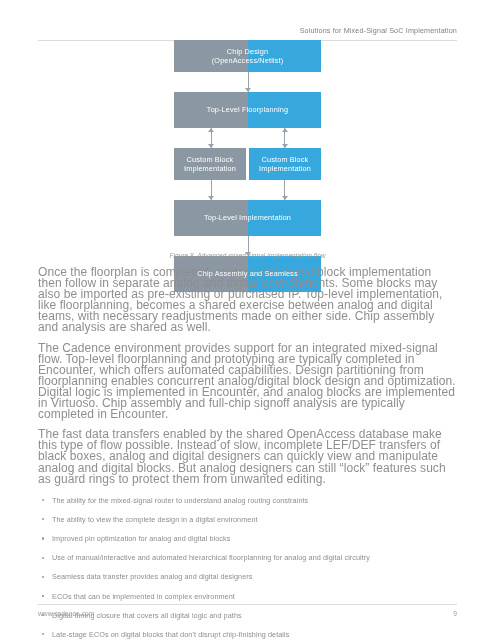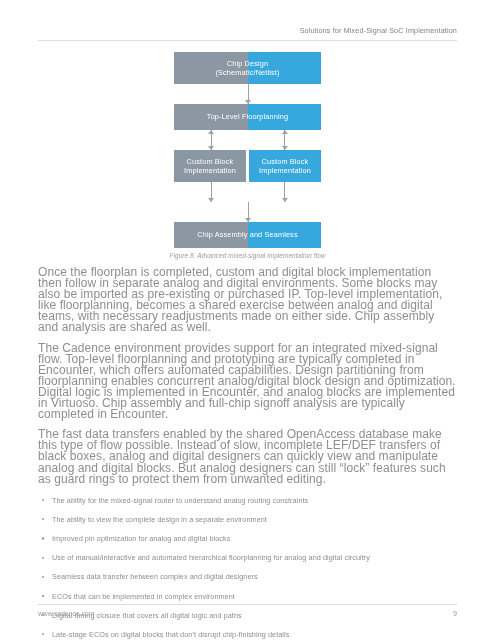--- a/index.html
+++ b/index.html
@@ -43,27 +43,27 @@
     top: 14px;
     left: 0;
     right: 0;
     height: 1px;
     background: #dcdcdc;
   }
 
   
   .diagram {
     position: absolute;
-    top: 52px;
+    top: 40px;
     left: 174px;
     width: 147px;
   }
   .flow-box {
     position: relative;
-    height: 26px;
+    height: 36px;
     display: flex;
     align-items: center;
     justify-content: center;
     text-align: center;
     overflow: hidden;
   }
   .flow-box .half-gray,
   .flow-box .half-blue {
     position: absolute;
     top: 0;
@@ -219,21 +219,21 @@
     <div class="header-rule"></div>
   </div>
 
   <div class="diagram">
 
     <div class="flow-box tall">
       <span class="half-gray"></span>
       <span class="half-blue"></span>
       <span class="flow-label">
         <span>Chip Design</span><br>
-        <span>(Schematic/Netlist)</span>
+        <span>(OpenAccess/Netlist)</span>
       </span>
     </div>
 
     <div class="connector">
       <span class="arrow-v"></span>
     </div>
 
     <div class="flow-box">
       <span class="half-gray"></span>
       <span class="half-blue"></span>
@@ -260,20 +260,25 @@
           <span>Implementation</span>
         </span>
       </div>
     </div>
 
     <div class="connector">
       <span class="arrow-v pos-left"></span>
       <span class="arrow-v pos-right"></span>
     </div>
 
+    <div class="flow-box">
+      <span class="half-gray"></span>
+      <span class="half-blue"></span>
+      <span class="flow-label">Top-Level Implementation</span>
+    </div>
 
     <div class="connector">
       <span class="arrow-v"></span>
     </div>
 
     <div class="flow-box">
       <span class="half-gray"></span>
       <span class="half-blue"></span>
       <span class="flow-label">Chip Assembly and Seamless</span>
     </div>
@@ -281,24 +286,24 @@
 
   <div class="figure-caption">Figure 8. Advanced mixed-signal implementation flow</div>
 
   <div class="content">
     <p class="para">Once the floorplan is completed, custom and digital block implementation then follow in separate analog and digital environments. Some blocks may also be imported as pre-existing or purchased IP. Top-level implementation, like floorplanning, becomes a shared exercise between analog and digital teams, with necessary readjustments made on either side. Chip assembly and analysis are shared as well.</p>
     <p class="para">The Cadence environment provides support for an integrated mixed-signal flow. Top-level floorplanning and prototyping are typically completed in Encounter, which offers automated capabilities. Design partitioning from floorplanning enables concurrent analog/digital block design and optimization. Digital logic is implemented in Encounter, and analog blocks are implemented in Virtuoso. Chip assembly and full-chip signoff analysis are typically completed in Encounter.</p>
     <p class="para">The fast data transfers enabled by the shared OpenAccess database make this type of flow possible. Instead of slow, incomplete LEF/DEF transfers of black boxes, analog and digital designers can quickly view and manipulate analog and digital blocks. But analog designers can still “lock” features such as guard rings to protect them from unwanted editing.</p>
 
     <ul class="bullet-list">
       <li><span class="dot"></span><span>The ability for the mixed-signal router to understand analog routing constraints</span></li>
-      <li><span class="dot"></span><span>The ability to view the complete design in a separate environment</span></li>
+      <li><span class="dot"></span><span>The ability to view the complete design in a digital environment</span></li>
       <li><span class="dot"></span><span>Improved pin optimization for analog and digital blocks</span></li>
       <li><span class="dot"></span><span>Use of manual/interactive and automated hierarchical floorplanning for analog and digital circuitry</span></li>
-      <li><span class="dot"></span><span>Seamless data transfer between complex and digital designers</span></li>
+      <li><span class="dot"></span><span>Seamless data transfer provides analog and digital designers</span></li>
       <li><span class="dot"></span></li>
       <li><span class="dot"></span><span>ECOs that can be implemented in complex environment</span></li>
       <li><span class="dot"></span><span>Digital timing closure that covers all digital logic and paths</span></li>
       <li><span class="dot"></span><span>Late-stage ECOs on digital blocks that don’t disrupt chip-finishing details</span></li>
       <li><span class="dot"></span><span>Chip assembly routing with support for complex analog requirements as well as high-capacity digital needs</span></li>
     </ul>
   </div>
 
   <div class="footer">
     <div class="footer-rule"></div>

